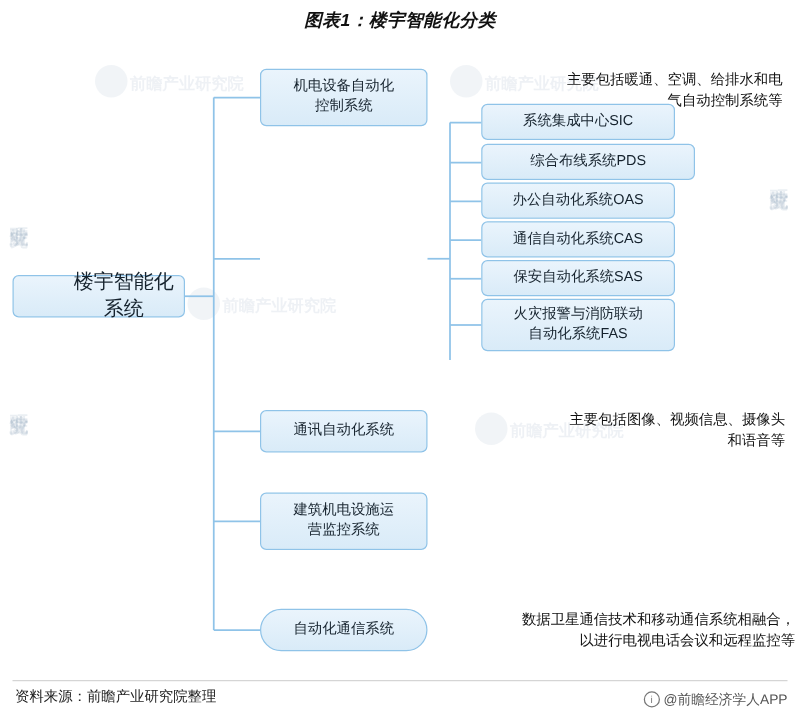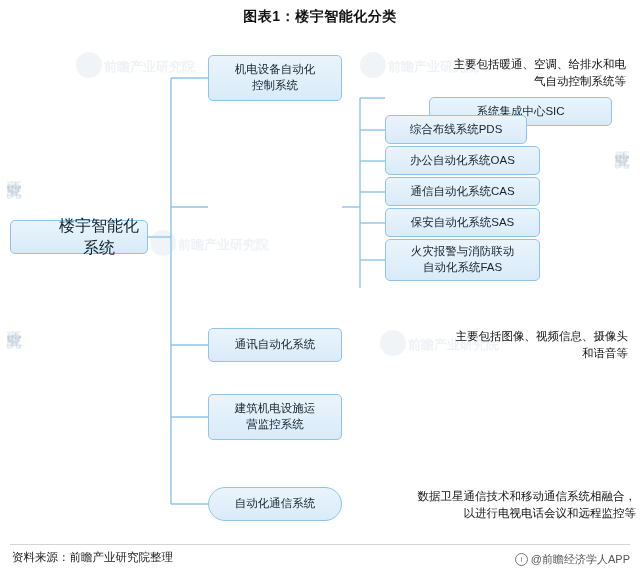--- a/index.html
+++ b/index.html
@@ -18,20 +18,21 @@
   #title {
     position: absolute;
     top: 8px;
     left: 0;
     width: 640px;
     text-align: center;
     font-size: 14px;
     font-weight: bold;
     color: #111;
     letter-spacing: 0.5px;
+    font-style: italic;
   }
   #canvas {
     position: absolute;
     top: 30px;
     left: 0;
     width: 640px;
     height: 510px;
   }
   svg.lines {
     position: absolute;
@@ -177,24 +178,24 @@
   </div>
 
   <div class="node" style="left:208px; top:25px; width:134px; height:46px; white-space:pre-line;">
     <span style="white-space:pre-line;">机电设备自动化
 控制系统</span>
   </div>
   <div class="desc" style="left:358px; top:26px; width:268px; white-space:pre-line;">主要包括暖通、空调、给排水和电
 气自动控制系统等</div>
 
 
-  <div class="node" style="left:385px; top:67px; width:183px; height:29px;margin-left:44px;">
+  <div class="node" style="left:385px; top:53px; width:155px; height:29px;">
     <span>系统集成中心SIC</span>
   </div>
-  <div class="node" style="left:385px; top:85px; width:142px; height:29px;text-align:center;">
+  <div class="node" style="left:385px; top:85px; width:171px; height:29px;text-align:center;">
     <span>综合布线系统PDS</span>
   </div>
   <div class="node" style="left:385px; top:147px; width:155px; height:29px;">
     <span>通信自动化系统CAS</span>
   </div>
   <div class="node" style="left:385px; top:116px; width:155px; height:29px;">
     <span>办公自动化系统OAS</span>
   </div>
   <div class="node" style="left:385px; top:178px; width:155px; height:29px;">
     <span>保安自动化系统SAS</span>

